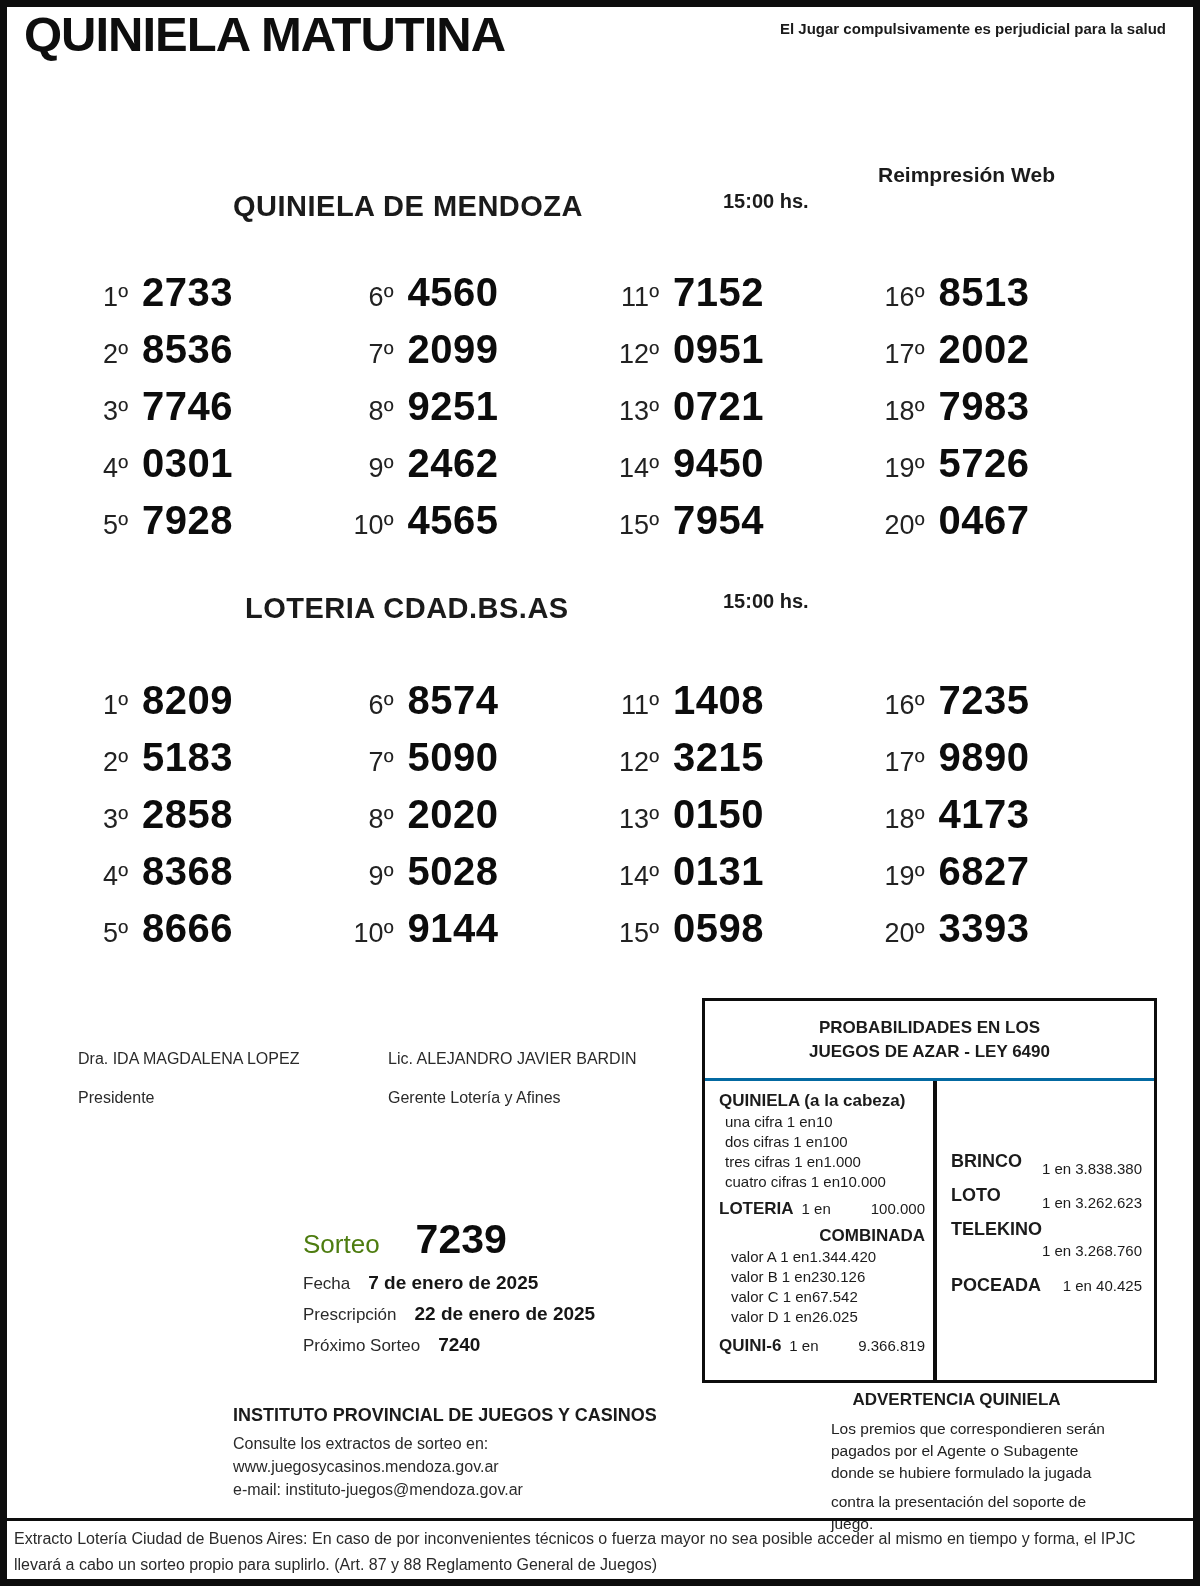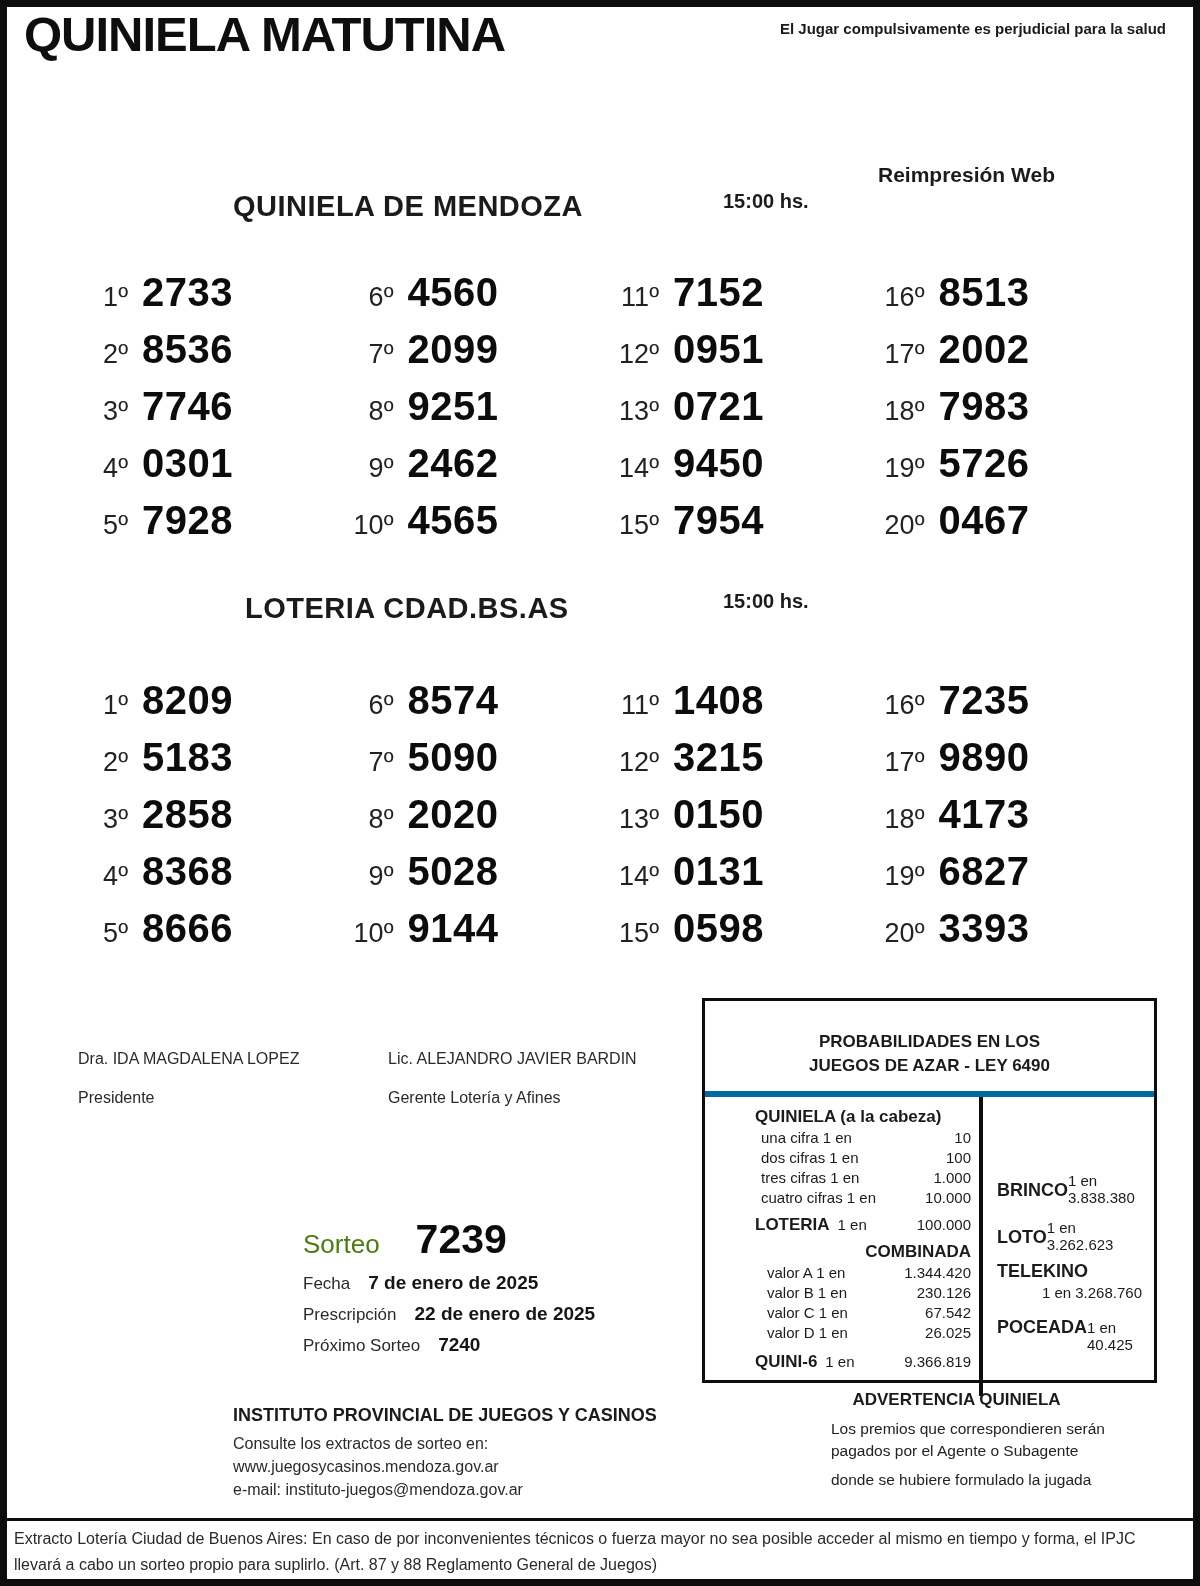--- a/index.html
+++ b/index.html
@@ -25,26 +25,26 @@
   .cell { display: flex; align-items: baseline; }
   .pos  { width: 58px; text-align: right; font-size: 27px; color: #222; }
   .num  { margin-left: 14px; font-weight: bold; font-size: 40px; letter-spacing: 0.5px; color: #0c0c0c; }
 
   .signature { position: absolute; top: 1050px; font-size: 16px; color: #2a2a2a; }
   .sig-left  { left: 78px; }
   .sig-right { left: 388px; }
   .signature .role { margin-top: 21px; }
 
   .prob-box { position: absolute; left: 702px; top: 998px; width: 455px; height: 385px; border: 3px solid #0d0d0d; background: #fff; }
-  .prob-head { height: 80px; border-bottom: 6px solid #0369a1; display: flex; flex-direction: column; justify-content: center; align-items: center; font-weight: bold; font-size: 17px; line-height: 24px; margin-top: 16px; }
+  .prob-head { height: 80px; border-bottom: 3px solid #0369a1; display: flex; flex-direction: column; justify-content: center; align-items: center; font-weight: bold; font-size: 17px; line-height: 24px; }
   .prob-body { display: flex; height: 299px; }
-  .prob-left { width: 232px; border-right: 4px solid #0d0d0d; padding: 9px 8px 6px 4px; margin-left: 46px; }
+  .prob-left { width: 232px; border-right: 4px solid #0d0d0d; padding: 9px 8px 6px 14px; }
   .prob-right { flex: 1; padding: 6px 12px 0 14px; }
   .p-head { font-weight: bold; font-size: 17px; line-height: 22px; }
-  .p-row { display: flex; justify-content: space-between; align-items: baseline; font-size: 15px; line-height: 20px; padding-left: 6px; }
+  .p-row { display: flex; align-items: baseline; font-size: 15px; line-height: 20px; padding-left: 6px; }
   .p-mixrow { display: flex; align-items: baseline; margin-top: 7px; }
   .p-mixrow .p-name { font-weight: bold; font-size: 17px; }
   .p-mixrow .p-mid { font-size: 15px; margin-left: 8px; }
   .p-mixrow .p-val { font-size: 15px; margin-left: auto; }
   .combinada-head { margin-top: 6px; text-align: right; }
   .valores .p-row { padding-left: 12px; }
   .quini-row { margin-top: 9px; }
   .prob-right { padding-top: 70px; }
   .game { display: flex; justify-content: space-between; align-items: flex-end; margin-bottom: 13px; }
   .g-name { font-weight: bold; font-size: 18px; line-height: 21px; }
@@ -426,18 +426,19 @@
   <div class="advertencia">
     <div class="adv-title">ADVERTENCIA QUINIELA</div>
     <div>
 
         <div class="line">Los premios que correspondieren serán</div>
 
         <div class="line">pagados por el Agente o Subagente</div>
 
         <div class="line">donde se hubiere formulado la jugada</div>
 
+        <div class="line">contra la presentación del soporte de juego.</div>
       </div>
   </div>
 
   <div class="footer-line"></div>
   <div class="page-footer">Extracto Lotería Ciudad de Buenos Aires: En caso de por inconvenientes técnicos o fuerza mayor no sea posible acceder al mismo en tiempo y forma, el IPJC llevará a cabo un sorteo propio para suplirlo. (Art. 87 y 88 Reglamento General de Juegos)</div>
 </div>
 
 </body></html>

